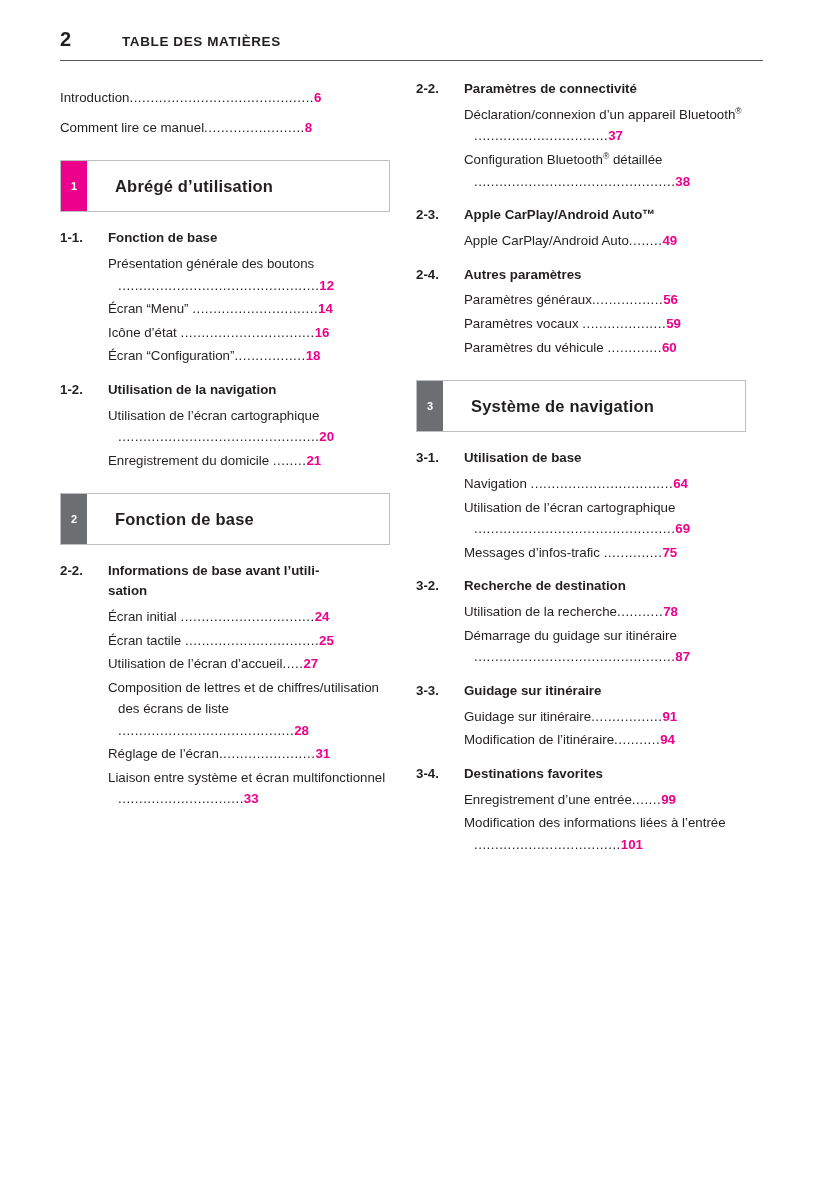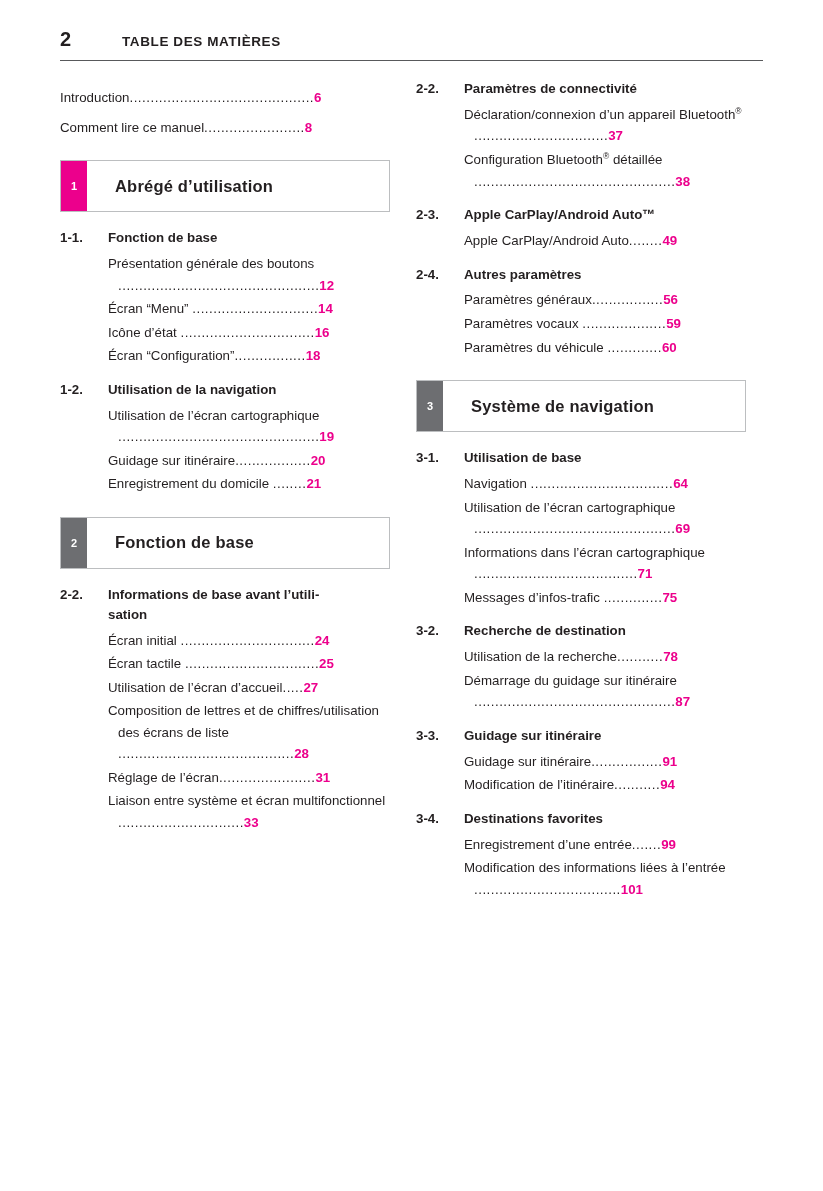--- a/index.html
+++ b/index.html
@@ -187,26 +187,21 @@
         <span>Écran “Configuration”</span><span class="leader">.................</span><span class="pg">18</span>
       </span>
         </div>
 
       <div class="sec-head">
         <div class="sec-num">1-2.</div>
         <div class="sec-title">Utilisation de la navigation</div>
       </div>
       <div class="sub-entry">
           <span class="hang">
-        <span>Utilisation de l’écran cartographique</span><span class="leader"> ................................................</span><span class="pg">19</span>
-      </span>
-        </div>
-      <div class="sub-entry">
-          <span class="hang">
-        <span>Guidage sur itinéraire</span><span class="leader">..................</span><span class="pg">20</span>
+        <span>Utilisation de l’écran cartographique</span><span class="leader"> ................................................</span><span class="pg">20</span>
       </span>
         </div>
       <div class="sub-entry">
           <span class="hang">
         <span>Enregistrement du domicile </span><span class="leader">........</span><span class="pg">21</span>
       </span>
         </div>
 
       <div class="chapter gray">
         <div class="num-box">2</div>
@@ -314,25 +309,20 @@
         <span>Navigation </span><span class="leader">..................................</span><span class="pg">64</span>
       </span>
         </div>
       <div class="sub-entry">
           <span class="hang">
         <span>Utilisation de l’écran cartographique</span><span class="leader"> ................................................</span><span class="pg">69</span>
       </span>
         </div>
       <div class="sub-entry">
           <span class="hang">
-        <span>Informations dans l’écran cartographique</span><span class="leader"> .......................................</span><span class="pg">71</span>
-      </span>
-        </div>
-      <div class="sub-entry">
-          <span class="hang">
         <span>Messages d’infos-trafic </span><span class="leader">..............</span><span class="pg">75</span>
       </span>
         </div>
 
       <div class="sec-head">
         <div class="sec-num">3-2.</div>
         <div class="sec-title">Recherche de destination</div>
       </div>
       <div class="sub-entry">
           <span class="hang">

